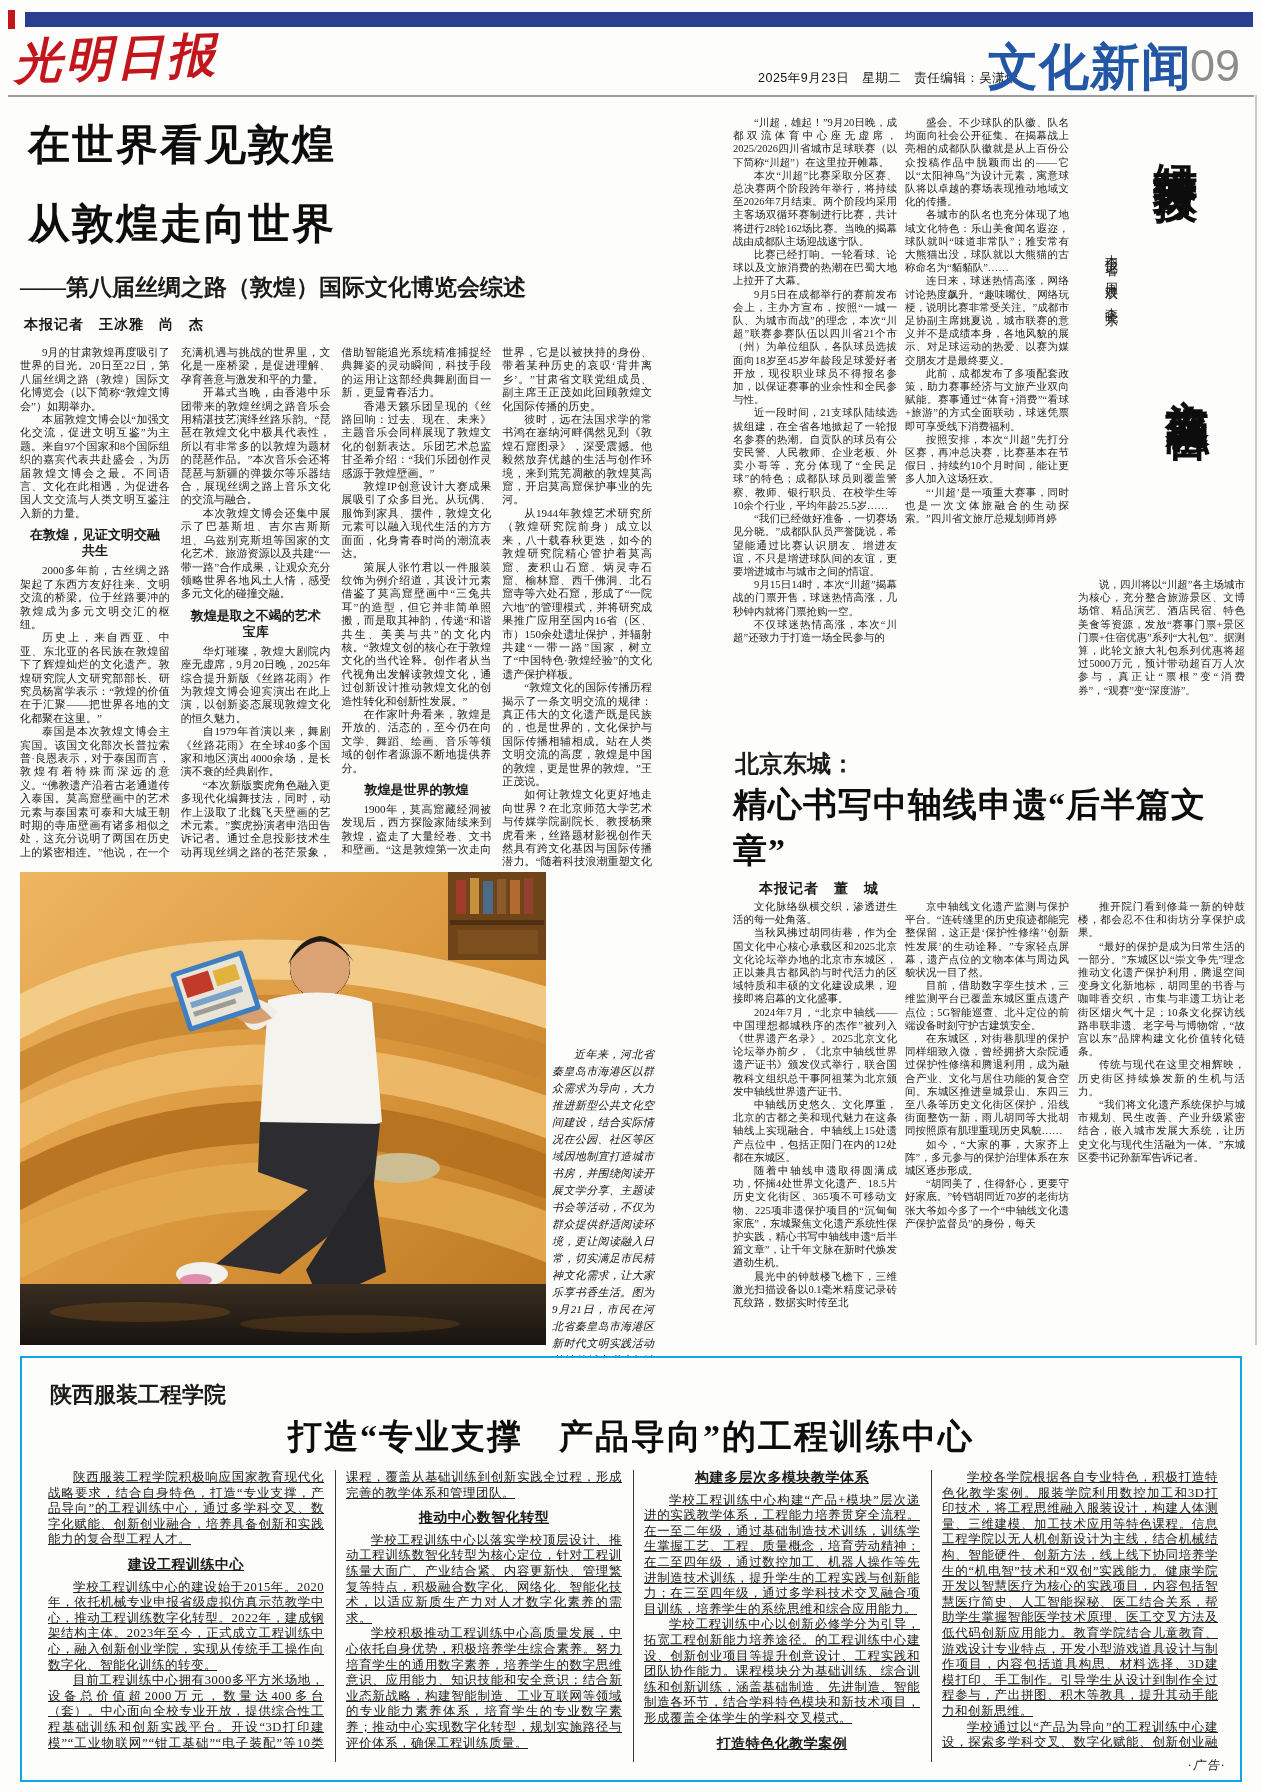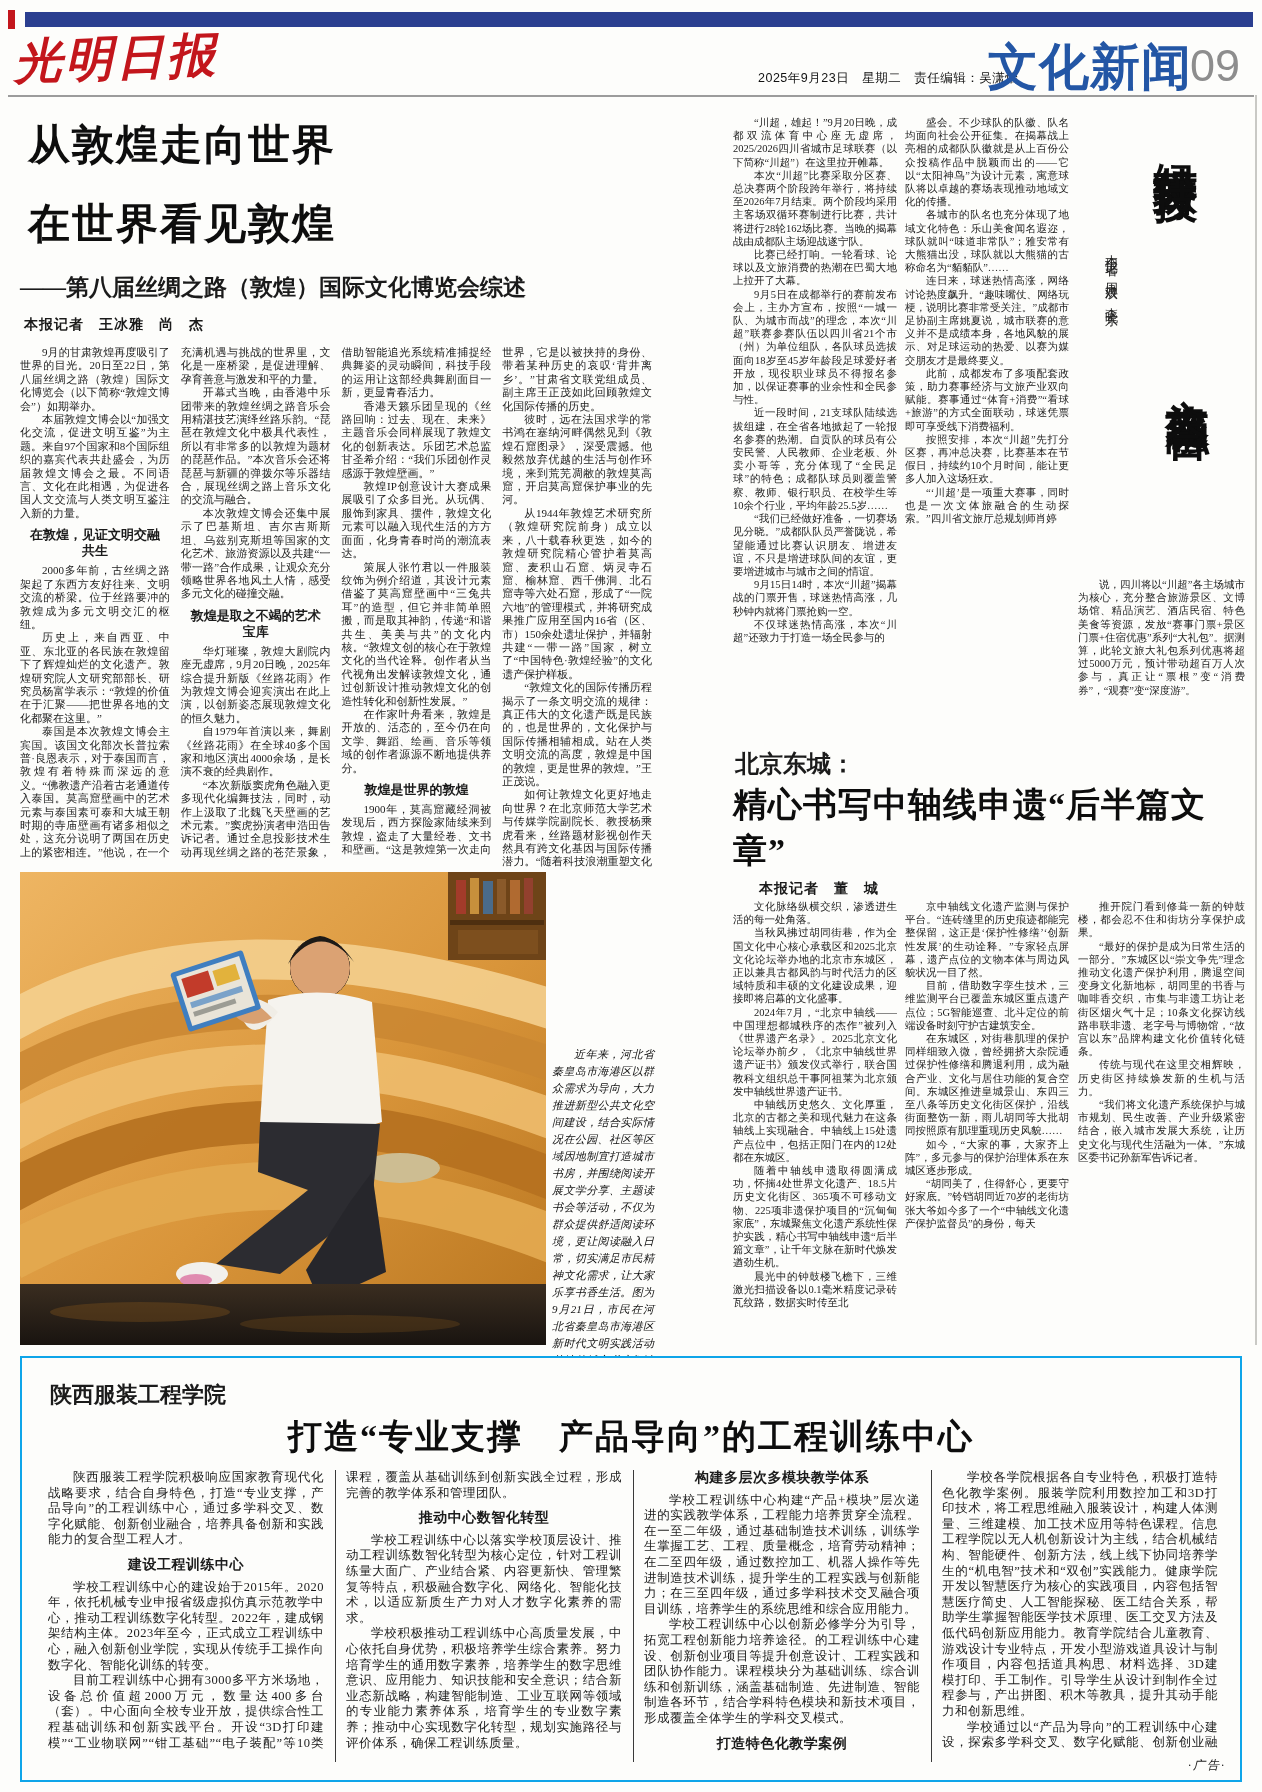--- a/index.html
+++ b/index.html
@@ -69,42 +69,42 @@
 
   
   .adbox { position:absolute; left:20px; top:1356px; width:1222px; height:426px;
              border:2px solid #0ea5e9; background:#fdfdfb; }
   .ad-kicker { position:absolute; left:28px; top:22px; font-size:22px; font-weight:bold;
              font-family:"Liberation Sans","DejaVu Sans",sans-serif; }
   .ad-hl { position:absolute; left:0; top:56px; width:100%; text-align:center; font-size:34px;
              font-weight:900; letter-spacing:2px; color:#0d0d0d; }
   .ad-body { position:absolute; left:26px; top:112px; width:1170px; height:292px;
              column-count:4; column-gap:22px; column-rule:1px solid #3a3a3a; column-fill:auto;
-             font-size:12.5px; line-height:15.6px; letter-spacing:.5px; }
+             font-size:12.5px; line-height:15.6px; letter-spacing:.5px;text-decoration:underline; }
   .ad-body .h { font-size:14px; margin:9px 0 7px; }
   .ad-label { position:absolute; right:14px; bottom:6px; font-size:12px; font-style:italic; letter-spacing:2px; }
 </style>
 </head>
 <body>
 
 <div class="page">
 
   <div class="redtick"></div>
   <div class="topbar"></div>
   <div class="logo">光明日报</div>
   <div class="dateline">2025年9月23日　星期二　责任编辑：吴潇怡</div>
   <div class="sectiontitle">文化新闻</div>
   <div class="pagenum">09</div>
   <div class="headrule"></div>
   <div class="edgerule"></div>
 
   <section>
     <div class="lead-hl">
+      <div>在世界看见敦煌</div>
       <div>从敦煌走向世界</div>
-      <div>在世界看见敦煌</div>
     </div>
     <div class="lead-sub">——第八届丝绸之路（敦煌）国际文化博览会综述</div>
     <div class="lead-by">本报记者　王冰雅　尚　杰</div>
     <div class="lead-body flow">
         <div class="p">9月的甘肃敦煌再度吸引了世界的目光。20日至22日，第八届丝绸之路（敦煌）国际文化博览会（以下简称“敦煌文博会”）如期举办。</div>
         <div class="p">本届敦煌文博会以“加强文化交流，促进文明互鉴”为主题。来自97个国家和8个国际组织的嘉宾代表共赴盛会，为历届敦煌文博会之最。不同语言、文化在此相遇，为促进各国人文交流与人类文明互鉴注入新的力量。</div>
         <div class="h">在敦煌，见证文明交融共生</div>
         <div class="p">2000多年前，古丝绸之路架起了东西方友好往来、文明交流的桥梁。位于丝路要冲的敦煌成为多元文明交汇的枢纽。</div>
         <div class="p">历史上，来自西亚、中亚、东北亚的各民族在敦煌留下了辉煌灿烂的文化遗产。敦煌研究院人文研究部部长、研究员杨富学表示：“敦煌的价值在于汇聚——把世界各地的文化都聚在这里。”</div>
         <div class="p">泰国是本次敦煌文博会主宾国。该国文化部次长普拉索普·良恩表示，对于泰国而言，敦煌有着特殊而深远的意义。“佛教遗产沿着古老通道传入泰国。莫高窟壁画中的艺术元素与泰国素可泰和大城王朝时期的寺庙壁画有诸多相似之处，这充分说明了两国在历史上的紧密相连。”他说，在一个充满机遇与挑战的世界里，文化是一座桥梁，是促进理解、孕育善意与激发和平的力量。</div>

